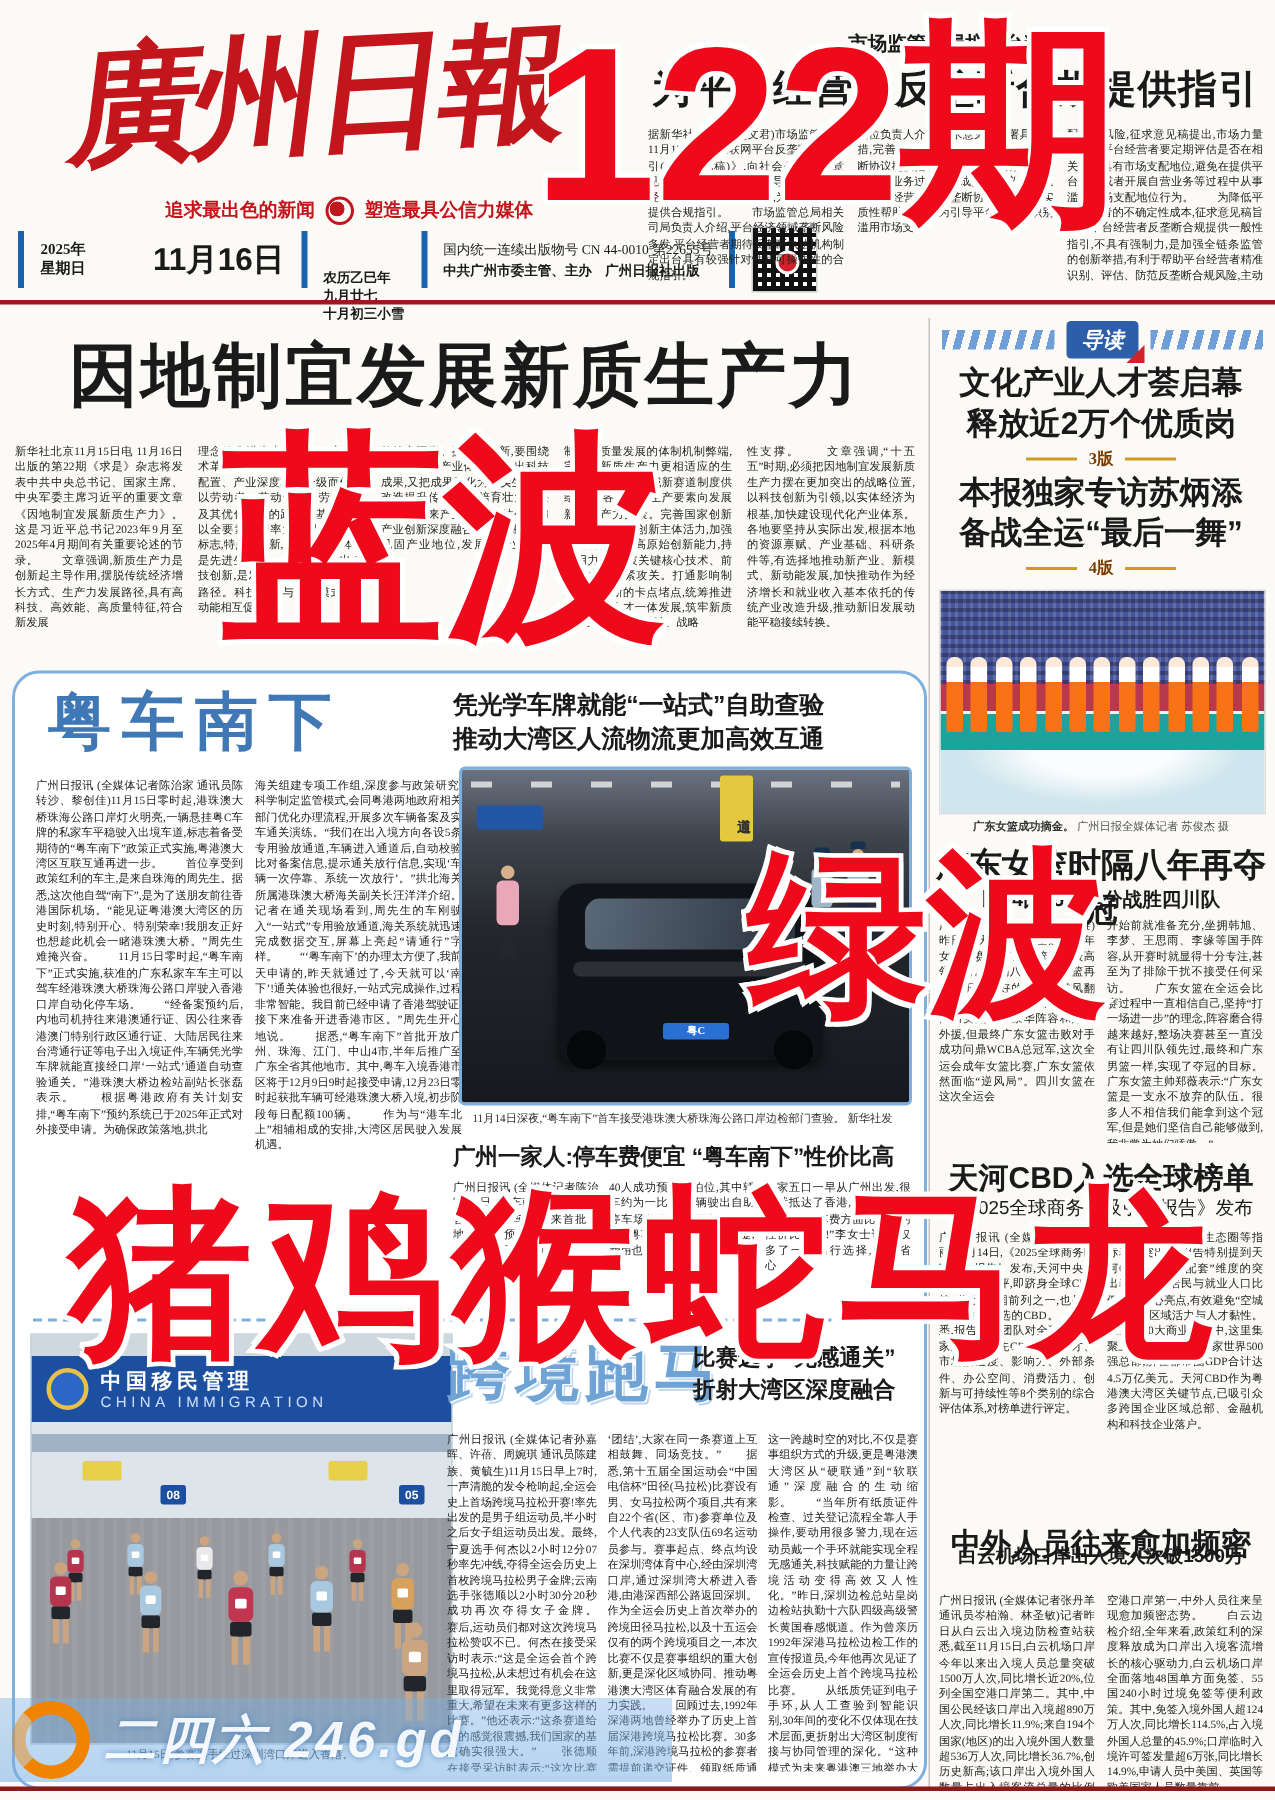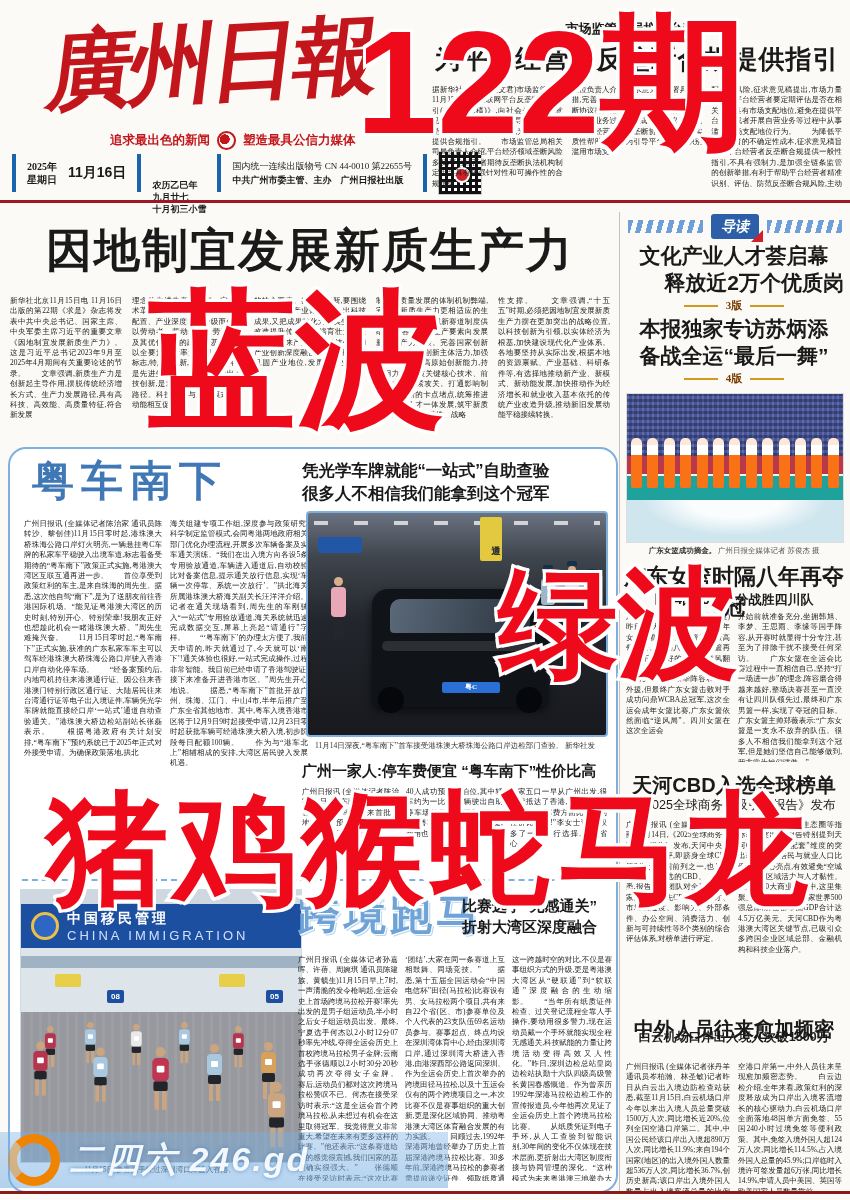--- a/index.html
+++ b/index.html
@@ -52,21 +52,21 @@
     <span style="width:15px;height:15px;border:2px solid #c3161c;border-radius:50%;display:inline-block;background:radial-gradient(circle at 38% 42%,#c3161c 38%,transparent 40%);"></span>
     <span>塑造最具公信力媒体</span>
   </div>
 
   <div class="abs" style="left:12px;top:150px;display:flex;align-items:center;gap:11px;height:46px;">
     <span class="vbar" style="height:38px;"></span>
     <span style="font-size:10px;font-weight:bold;line-height:13px;">
       <span style="display:block;">2025年</span>
       <span style="display:block;">星期日</span>
     </span>
-    <span class="hl" style="font-size:14px;">11月16日</span>
+    <span class="hl" style="font-size:21px;margin-left:34px;">11月16日</span>
     <span class="vbar" style="height:38px;"></span>
     <span style="font-size:9px;font-weight:bold;line-height:12px;">
       <span style="display:block;margin-top:48px;">农历乙巳年</span>
       <span style="display:block;">九月廿七</span>
       <span style="display:block;">十月初三小雪</span>
     </span>
     <span class="vbar" style="height:38px;"></span>
     <span style="font-size:9px;line-height:14px;">
       <span style="display:block;">国内统一连续出版物号 CN 44-0010 第22655号</span>
       <span style="display:block;font-weight:bold;">中共广州市委主管、主办　广州日报社出版</span>
@@ -106,21 +106,21 @@
                  font-family:'Liberation Serif',serif;font-style:italic;font-weight:bold;font-size:14px;
                  display:flex;align-items:center;justify-content:center;">
       <span>导读</span>
       <span style="position:absolute;right:-4px;bottom:-3px;width:0;height:0;border-left:12px solid transparent;border-bottom:12px solid #d0222a;"></span>
     </span>
     <span class="hatch"></span>
   </div>
 
   <div class="abs hl" style="left:624px;top:242px;width:220px;text-align:center;font-size:21px;line-height:27px;">
     <span style="display:block;">文化产业人才荟启幕</span>
-    <span style="display:block;text-align:right;">释放近2万个优质岗</span>
+    <span style="display:block;">释放近2万个优质岗</span>
   </div>
   <div class="abs pagetag" style="left:624px;top:298px;width:220px;">
     <span class="dash"></span>
     <span class="txt">3版</span>
     <span class="dash"></span>
   </div>
 
   <div class="abs hl" style="left:624px;top:315px;width:220px;text-align:center;font-size:21px;line-height:27px;">
     <span style="display:block;">本报独家专访苏炳添</span>
     <span style="display:block;">备战全运“最后一舞”</span>
@@ -177,21 +177,21 @@
   <div class="abs hl" style="left:624px;top:1029px;width:220px;text-align:center;font-size:12.5px;font-weight:bold;">白云机场口岸出入境人次破1500万</div>
   <div class="abs" style="left:626px;top:1062px;display:flex;gap:8px;">
     <div class="col" style="width:104px;height:132px;">广州日报讯 (全媒体记者张丹羊 通讯员岑柏瀚、林圣敏)记者昨日从白云出入境边防检查站获悉,截至11月15日,白云机场口岸今年以来出入境人员总量突破1500万人次,同比增长近20%,位列全国空港口岸第二。其中,中国公民经该口岸出入境超890万人次,同比增长11.9%;来自194个国家(地区)的出入境外国人数量超536万人次,同比增长36.7%,创历史新高;该口岸出入境外国人数量占出入境客流总量的比例居全国</div>
     <div class="col" style="width:104px;height:132px;">空港口岸第一,中外人员往来呈现愈加频密态势。　　白云边检介绍,全年来看,政策红利的深度释放成为口岸出入境客流增长的核心驱动力,白云机场口岸全面落地48国单方面免签、55国240小时过境免签等便利政策。其中,免签入境外国人超124万人次,同比增长114.5%,占入境外国人总量的45.9%;口岸临时入境许可签发量超6万张,同比增长14.9%,申请人员中美国、英国等欧美国家人员数量靠前。</div>
   </div>
 
   <div class="featbox">
     <div class="abs hl" style="left:22px;top:4px;font-size:42px;letter-spacing:7px;color:#4077b5;">粤车南下</div>
     <div class="abs hl" style="left:292px;top:10px;width:310px;font-size:16.5px;line-height:23px;">
       <span style="display:block;">凭光学车牌就能“一站式”自助查验</span>
-      <span style="display:block;">很多人不相信我们能拿到这个冠军</span>
+      <span style="display:block;">推动大湾区人流物流更加高效互通</span>
     </div>
 
     <div class="abs col" style="left:14px;top:70px;width:138px;height:352px;">广州日报讯 (全媒体记者陈治家 通讯员陈转沙、黎创佳)11月15日零时起,港珠澳大桥珠海公路口岸灯火明亮,一辆悬挂粤C车牌的私家车平稳驶入出境车道,标志着备受期待的“粤车南下”政策正式实施,粤港澳大湾区互联互通再进一步。　　首位享受到政策红利的车主,是来自珠海的周先生。据悉,这次他自驾“南下”,是为了送朋友前往香港国际机场。“能见证粤港澳大湾区的历史时刻,特别开心、特别荣幸!我朋友正好也想趁此机会一睹港珠澳大桥。”周先生难掩兴奋。　　11月15日零时起,“粤车南下”正式实施,获准的广东私家车车主可以驾车经港珠澳大桥珠海公路口岸驶入香港口岸自动化停车场。　　“经备案预约后,内地司机持往来港澳通行证、因公往来香港澳门特别行政区通行证、大陆居民往来台湾通行证等电子出入境证件,车辆凭光学车牌就能直接经口岸‘一站式’通道自动查验通关。”港珠澳大桥边检站副站长张磊表示。　　根据粤港政府有关计划安排,“粤车南下”预约系统已于2025年正式对外接受申请。为确保政策落地,拱北</div>
     <div class="abs col" style="left:160px;top:70px;width:138px;height:352px;">海关组建专项工作组,深度参与政策研究,科学制定监管模式,会同粤港两地政府相关部门优化办理流程,开展多次车辆备案及实车通关演练。“我们在出入境方向各设5条专用验放通道,车辆进入通道后,自动校验比对备案信息,提示通关放行信息,实现‘车辆一次停靠、系统一次放行’。”拱北海关所属港珠澳大桥海关副关长汪洋洋介绍。　　记者在通关现场看到,周先生的车刚驶入“一站式”专用验放通道,海关系统就迅速完成数据交互,屏幕上亮起“请通行”字样。　　“‘粤车南下’的办理太方便了,我前天申请的,昨天就通过了,今天就可以‘南下’!通关体验也很好,一站式完成操作,过程非常智能。我目前已经申请了香港驾驶证,接下来准备开进香港市区。”周先生开心地说。　　据悉,“粤车南下”首批开放广州、珠海、江门、中山4市,半年后推广至广东全省其他地市。其中,粤车入境香港市区将于12月9日9时起接受申请,12月23日零时起获批车辆可经港珠澳大桥入境,初步阶段每日配额100辆。　　作为与“港车北上”相辅相成的安排,大湾区居民驶入发展机遇。</div>
 
     <div class="abs" style="left:296px;top:62px;width:298px;height:222px;border:2px solid #7fb0dd;border-radius:4px;overflow:hidden;
                 background:linear-gradient(180deg,#6b7280 0%,#3f454d 20%,#23262c 48%,#17191e 100%);">
       <div style="position:absolute;left:6px;top:8px;width:286px;height:4px;background:
            repeating-linear-gradient(90deg,#eee 0 14px,transparent 14px 40px);opacity:.8;"></div>
       <div style="position:absolute;right:104px;top:4px;width:22px;height:44px;background:#e3c93f;border-radius:2px;
@@ -199,21 +199,21 @@
       <div style="position:absolute;left:10px;top:24px;width:44px;height:16px;background:#2257a8;border-radius:2px;"></div>
       <div style="position:absolute;left:22px;top:64px;width:16px;height:64px;">
         <div style="width:9px;height:9px;border-radius:50%;background:#d8b18c;margin:0 auto;"></div>
         <div style="width:15px;height:30px;background:#e8a8b8;border-radius:4px;margin:1px auto 0;"></div>
         <div style="width:11px;height:22px;background:#23262b;margin:0 auto;"></div>
       </div>
       <div style="position:absolute;left:64px;top:76px;width:176px;height:118px;background:#101318;
                   border-radius:16px 22px 8px 8px;box-shadow:0 4px 8px rgba(0,0,0,.6);">
         <div style="position:absolute;left:18px;top:10px;width:140px;height:34px;background:linear-gradient(100deg,#5a6878,#2c3540);border-radius:10px 14px 4px 4px;"></div>
         <div style="position:absolute;left:10px;top:52px;width:156px;height:10px;background:rgba(255,255,255,.12);border-radius:6px;"></div>
-        <div style="position:absolute;left:70px;bottom:14px;width:58px;height:11px;background:#2a6fd4;border-radius:2px;
+        <div style="position:absolute;left:70px;bottom:14px;width:44px;height:11px;background:#2a6fd4;border-radius:2px;
                     color:#fff;font-size:7px;font-weight:bold;text-align:center;line-height:11px;margin-top:25px;">粤C</div>
         <div style="position:absolute;left:6px;bottom:-6px;width:26px;height:26px;border-radius:50%;background:#06070a;"></div>
         <div style="position:absolute;right:6px;bottom:-6px;width:26px;height:26px;border-radius:50%;background:#06070a;"></div>
       </div>
       <div class="officer" style="left:232px;top:52px;">
           <div class="cap"></div>
           <div class="face"></div>
           <div class="shirt"></div>
           <div class="pants"></div>
         </div>
@@ -240,21 +240,21 @@
     </div>
 
     <div class="abs dashedsep" style="left:12px;top:430px;width:582px;"></div>
 
     <div class="abs" style="left:10px;top:440px;width:280px;height:272px;overflow:hidden;border:1px solid #cdd;background:#b9c2cb;">
       <div style="height:14px;background:#cfd8e0;"></div>
       <div style="height:44px;background:#1d4fa0;display:flex;align-items:center;gap:8px;padding:0 10px;">
         <span style="width:22px;height:22px;border-radius:50%;border:3px solid #e8c14a;background:#2d66c4;flex:none;"></span>
         <span>
           <span class="hl" style="display:block;color:#fff;font-size:14px;letter-spacing:3px;">中国移民管理</span>
-          <span style="display:block;color:#cfe0ff;font-size:13px;letter-spacing:3px;font-family:'Liberation Sans',sans-serif;">CHINA IMMIGRATION</span>
+          <span style="display:block;color:#cfe0ff;font-size:10px;letter-spacing:3px;font-family:'Liberation Sans',sans-serif;">CHINA IMMIGRATION</span>
         </span>
       </div>
       <div style="height:64px;background:#dde4ea;position:relative;">
         <span style="position:absolute;left:0;top:8px;width:100%;height:12px;background:#9fb3c4;"></span>
         <span style="position:absolute;left:34px;top:26px;width:26px;height:13px;background:#e8cf4a;border-radius:2px;"></span>
         <span style="position:absolute;right:56px;top:26px;width:26px;height:13px;background:#e8cf4a;border-radius:2px;"></span>
         <span style="position:absolute;left:86px;top:42px;width:17px;height:13px;background:#1d4fa0;color:#fff;font-size:8px;font-weight:bold;text-align:center;line-height:13px;border-radius:2px;font-family:'Liberation Sans',sans-serif;">08</span>
         <span style="position:absolute;right:18px;top:42px;width:17px;height:13px;background:#1d4fa0;color:#fff;font-size:8px;font-weight:bold;text-align:center;line-height:13px;border-radius:2px;font-family:'Liberation Sans',sans-serif;">05</span>
       </div>
       <div style="height:150px;background:#97999e;background-image:

